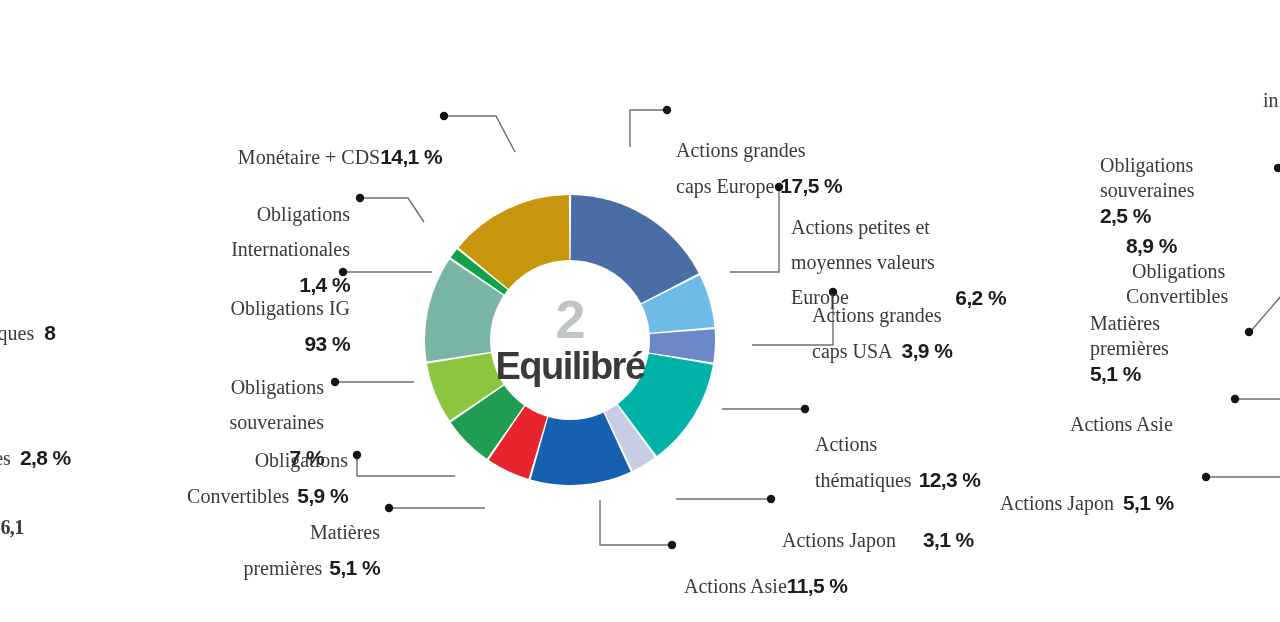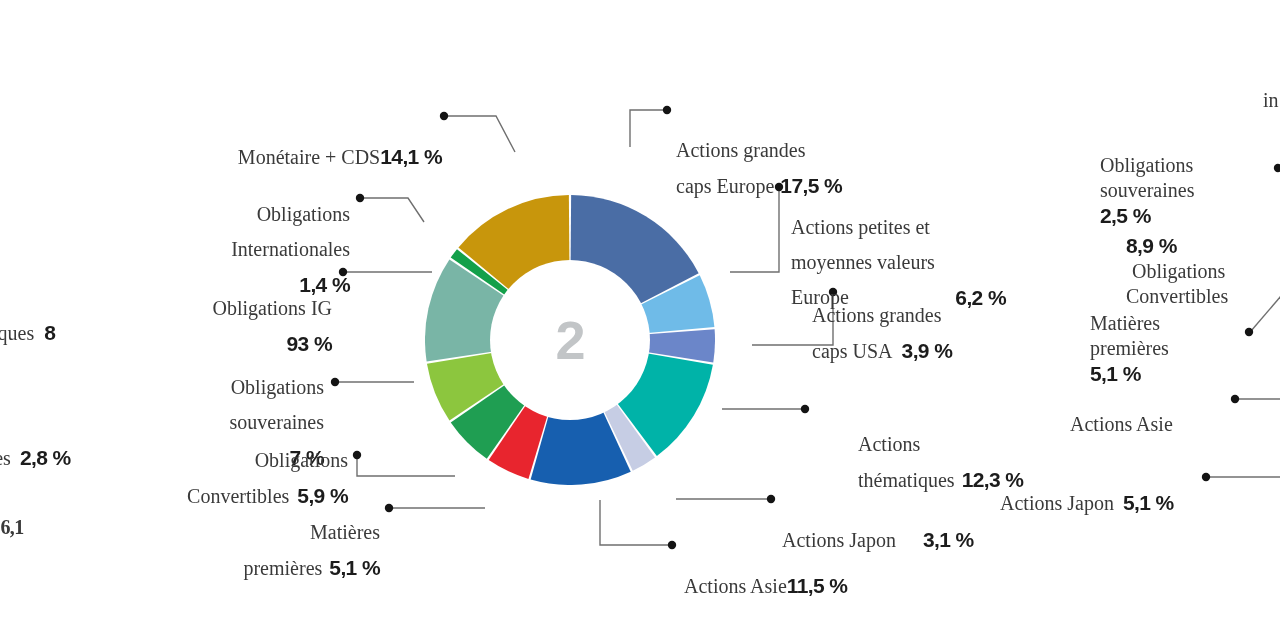--- a/index.html
+++ b/index.html
@@ -159,34 +159,35 @@
           <path d="M 145 145 L 61.81 263.76 A 145 145 0 0 1 25.72 227.44 Z" fill="#1f9e52"></path>
           <path d="M 145 145 L 24.44 225.56 A 145 145 0 0 1 1.97 168.81 Z" fill="#8cc63e"></path>
           <path d="M 145 145 L 1.61 166.56 A 145 145 0 0 1 24.44 64.44 Z" fill="#79b5a6"></path>
           <path d="M 145 145 L 25.72 62.56 A 145 145 0 0 1 31.98 54.16 Z" fill="#13a04a"></path>
           <path d="M 145 145 L 33.42 52.40 A 145 145 0 0 1 143.86 0.00 Z" fill="#c8960c"></path>
         </g>
       <circle cx="145" cy="145" r="80" fill="#ffffff"></circle>
     </svg>
     <div id="center-text">
       <div id="center-num">2</div>
+      <div id="center-name">Equilibré</div>
     </div>
   </div>
 
   <div class="lbl r" style="left:180px; top:104px; width:262px;">
     <span class="txt">Monétaire + CDS</span><span class="pct">14,1 %</span>
   </div>
 
   <div class="lbl r" style="left:150px; top:162px; width:200px;">
     <span class="txt">Obligations
 Internationales</span>
     <div class="pct">1,4 %</div>
   </div>
 
-  <div class="lbl r" style="left:148px; top:256px; width:184px;">
+  <div class="lbl r" style="left:166px; top:256px; width:184px;">
     <span class="txt">Obligations IG</span>
     <div class="pct">93 %</div>
   </div>
 
   <div class="lbl r" style="left:140px; top:335px; width:184px;">
     <span class="txt">Obligations
 souveraines</span>
     <div class="pct">7 %</div>
   </div>
 
@@ -201,21 +202,21 @@
   </div>
 
   <div class="lbl l" style="left:684px; top:533px; width:300px;">
     <span class="txt">Actions Asie</span><span class="pct" style="text-align:right;">11,5 %</span>
   </div>
 
   <div class="lbl l" style="left:782px; top:487px; width:300px;">
     <span class="txt">Actions Japon</span><span class="pct" style="margin-left:27px;">3,1 %</span>
   </div>
 
-  <div class="lbl l" style="left:858px; top:392px; width:260px;">
+  <div class="lbl l" style="left:815px; top:392px; width:260px;">
     <span class="txt">Actions
 thématiques</span><span class="pct" style="margin-left:7px;">12,3 %</span>
   </div>
 
   <div class="lbl l" style="left:812px; top:263px; width:260px;">
     <span class="txt">Actions grandes
 caps USA</span><span class="pct" style="margin-left:9px;">3,9 %</span>
   </div>
 
   <div class="lbl l" style="left:791px; top:175px; width:215px;">

